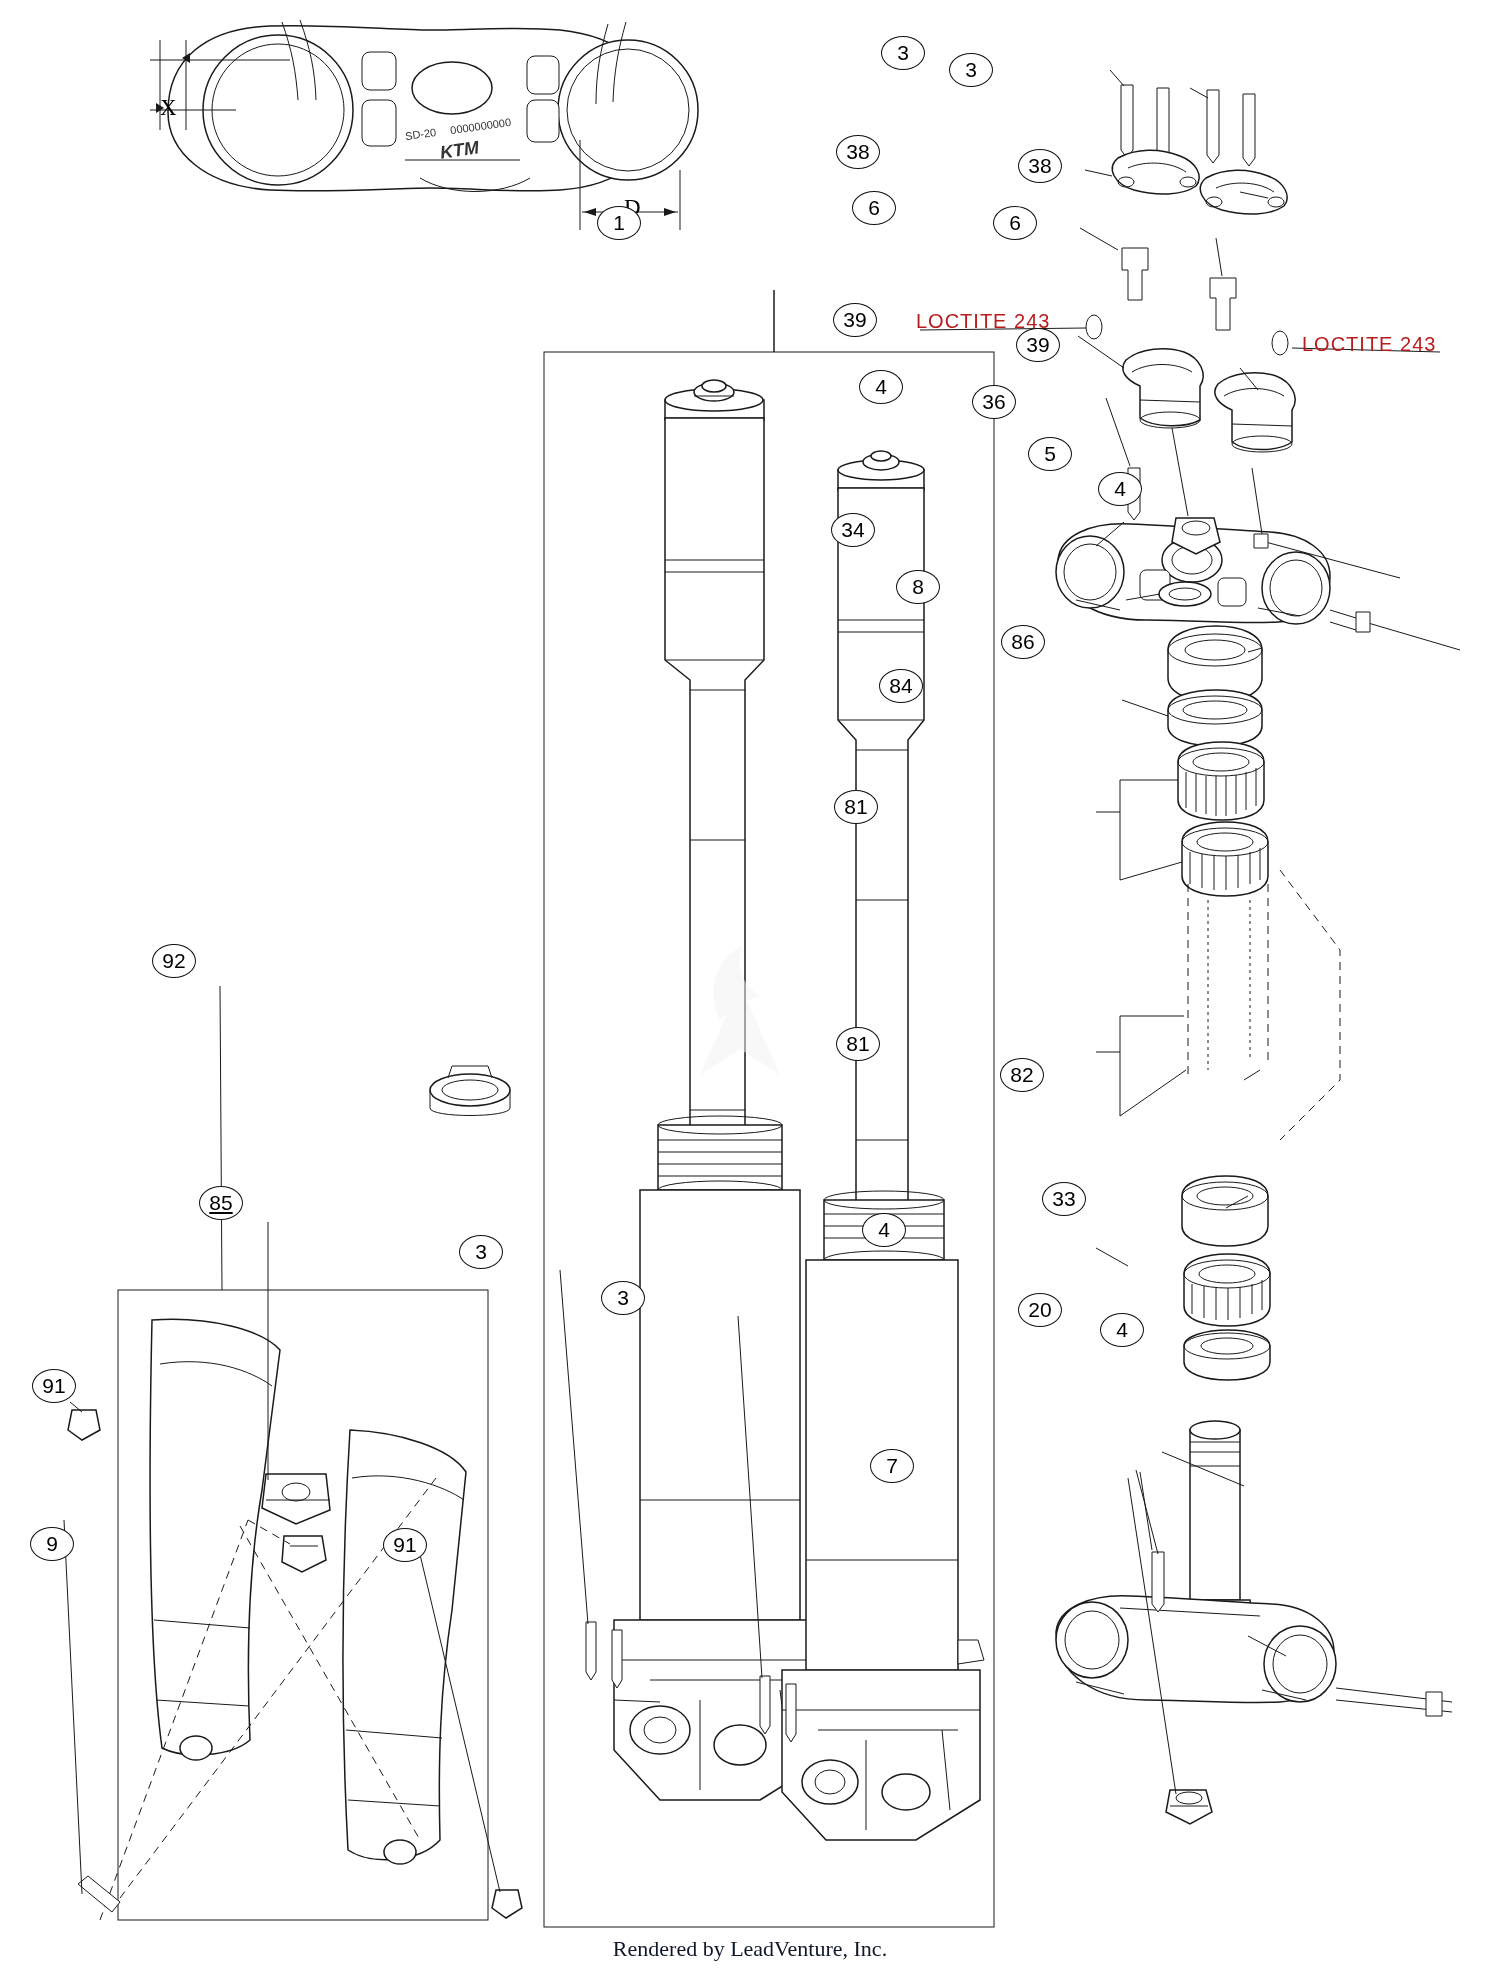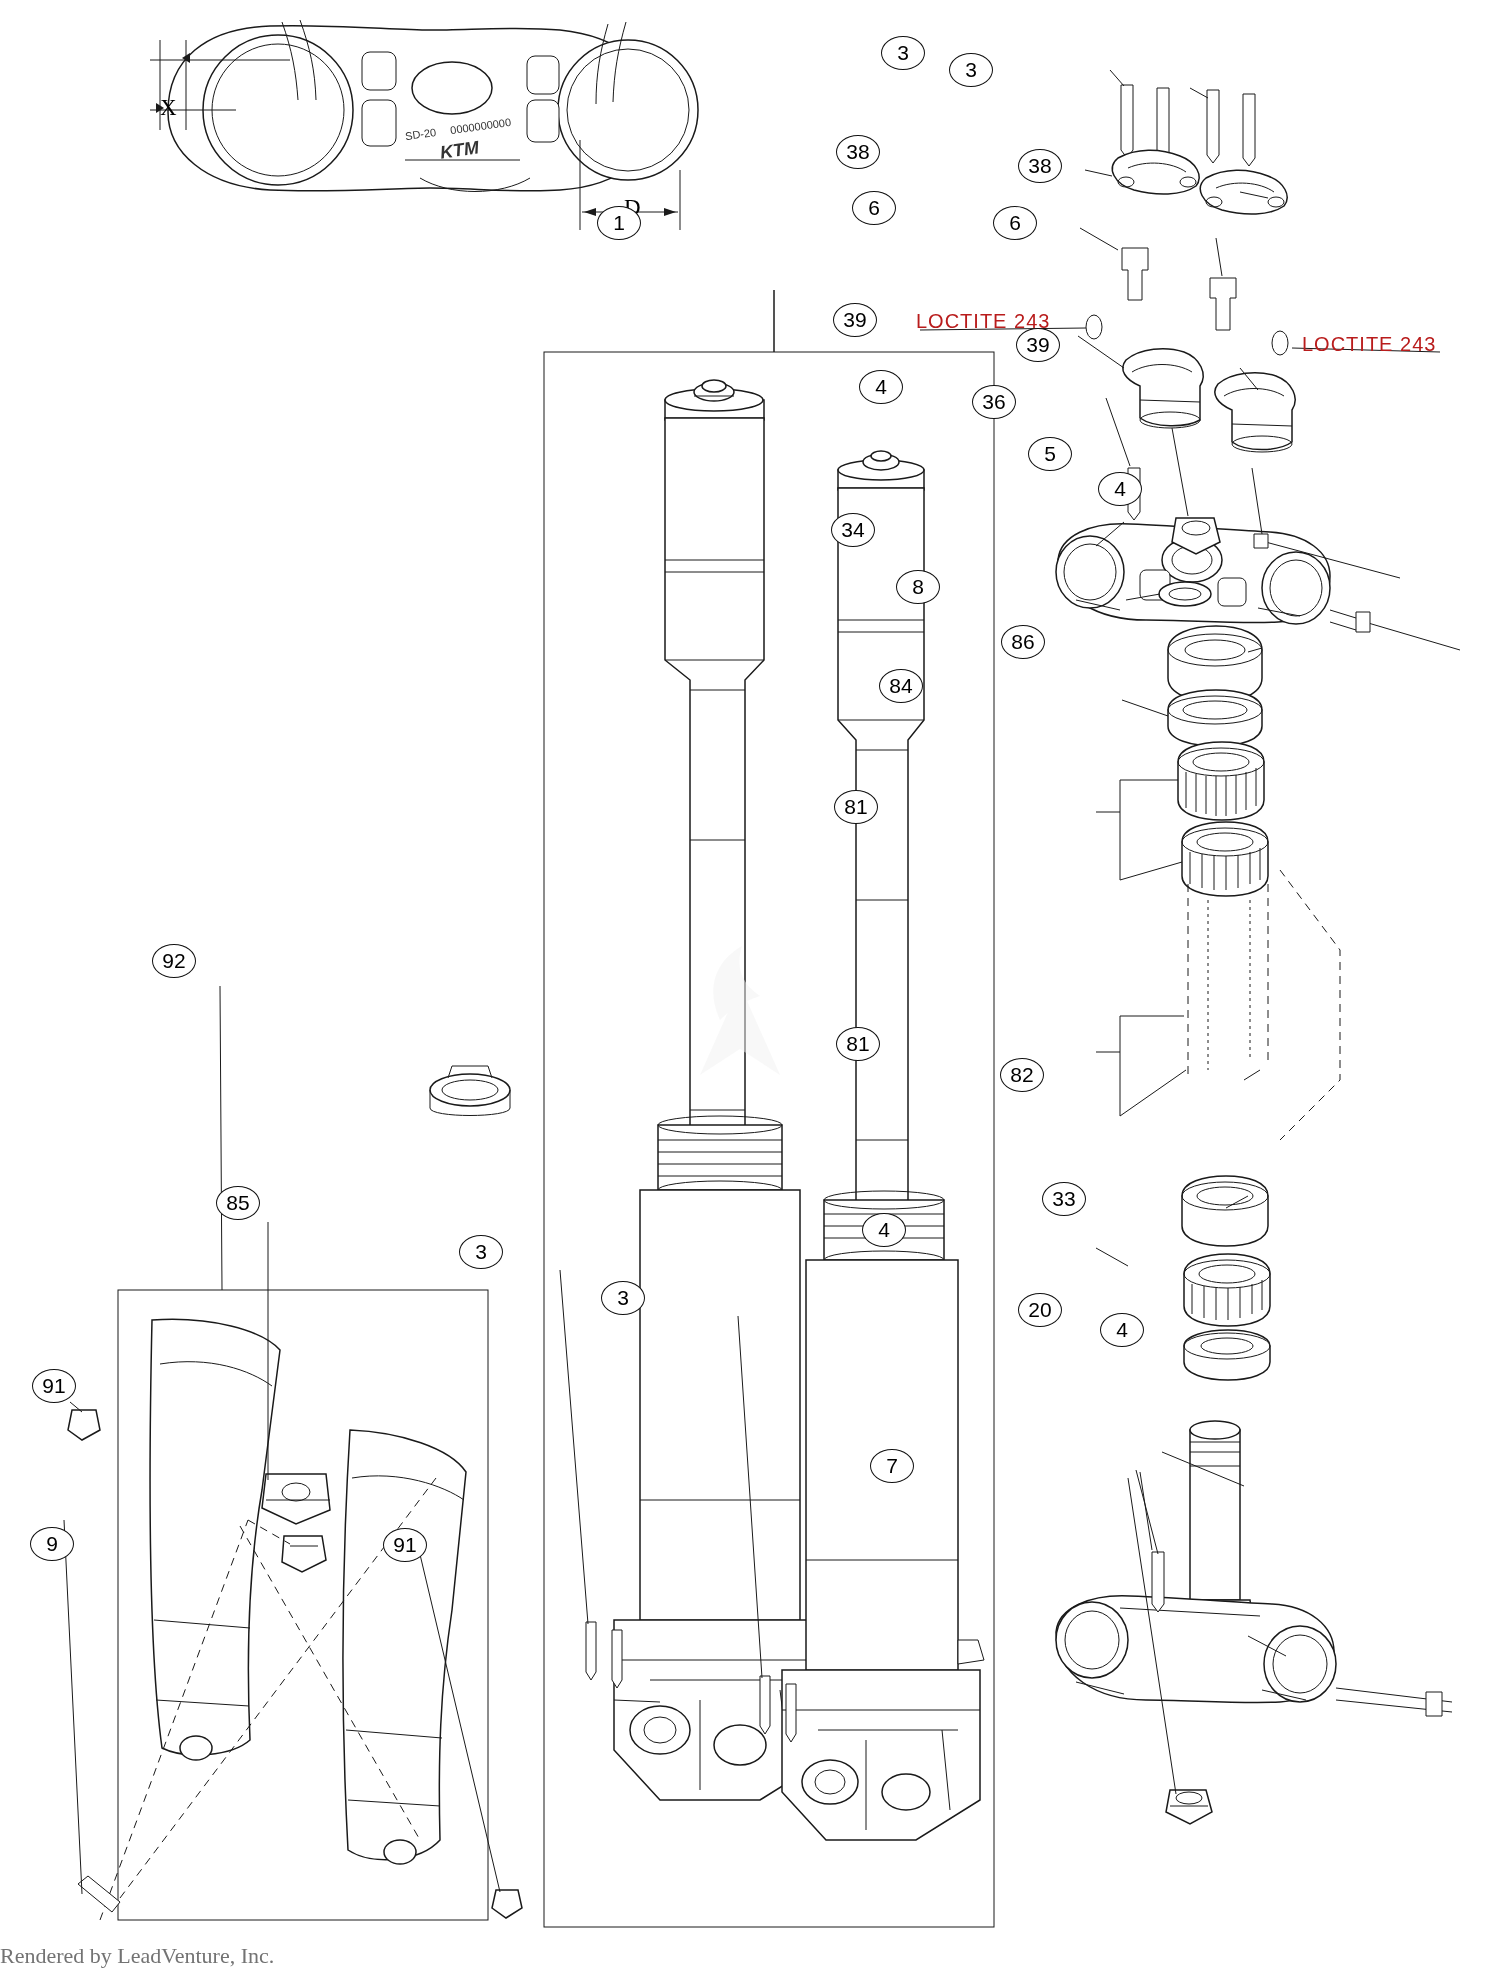--- a/index.html
+++ b/index.html
@@ -53,25 +53,24 @@
     position: absolute;
     font-family: "Liberation Serif", serif;
     font-size: 23px;
     color: #000;
   }
   .footer {
     position: absolute;
     left: 0;
     top: 1936px;
     width: 1500px;
-    text-align: left;
+    text-align: center;
     font-family: "Liberation Serif", serif;
     font-size: 22px;
-    color: #737373;
-    margin-top: 7px;
+    color: #0f172a;
   }
   .watermark {
     position: absolute;
     left: 440px;
     top: 985px;
     font-family: "Liberation Sans", sans-serif;
     font-size: 46px;
     letter-spacing: 14px;
     color: #f0f0f0;
     font-weight: bold;
@@ -473,21 +472,21 @@
       <div class="callout" style="left: 879px; top: 669px;">84</div>
       <div class="callout" style="left: 834px; top: 790px;">81</div>
       <div class="callout" style="left: 836px; top: 1027px;">81</div>
       <div class="callout" style="left: 1000px; top: 1058px;">82</div>
       <div class="callout" style="left: 1042px; top: 1182px;">33</div>
       <div class="callout" style="left: 862px; top: 1213px;">4</div>
       <div class="callout" style="left: 1018px; top: 1293px;">20</div>
       <div class="callout" style="left: 1100px; top: 1313px;">4</div>
       <div class="callout" style="left: 870px; top: 1449px;">7</div>
       <div class="callout" style="left: 152px; top: 944px;">92</div>
-      <div class="callout" style="left: 216px; top: 1186px;">85</div>
+      <div class="callout" style="left: 199px; top: 1186px; text-decoration: underline;">85</div>
       <div class="callout" style="left: 459px; top: 1235px;">3</div>
       <div class="callout" style="left: 601px; top: 1281px;">3</div>
       <div class="callout" style="left: 32px; top: 1369px;">91</div>
       <div class="callout" style="left: 30px; top: 1527px;">9</div>
       <div class="callout" style="left: 383px; top: 1528px;">91</div>
     </div>
 
   <div class="footer">Rendered by LeadVenture, Inc.</div>
 
 </div>

